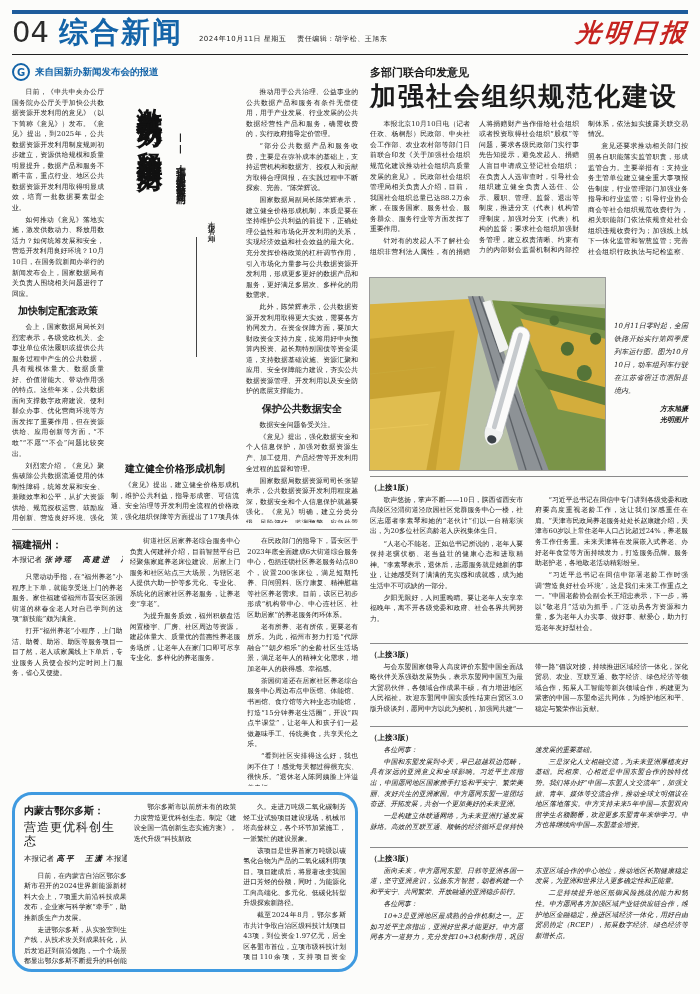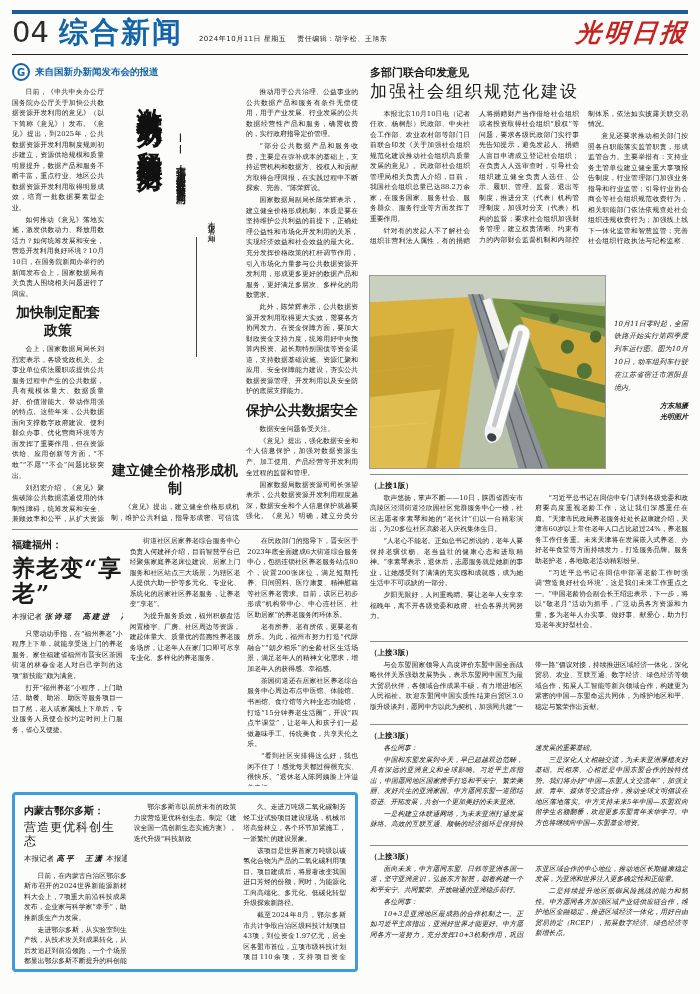--- a/index.html
+++ b/index.html
@@ -17,21 +17,21 @@
             font-family:"DejaVu Sans",sans-serif}
   .masthead{margin-left:auto;color:#c5231f;font-size:25px;line-height:1;font-weight:bold;
             font-style:italic;letter-spacing:3px;transform:skewX(-6deg);padding-bottom:2px}
 
   main{display:flex;gap:12px;margin-top:5px}
   .left-zone{width:346px;flex:none}
   .right-zone{flex:1;min-width:0}
 
   
   p.para{font-size:6.8px;line-height:1.55;text-align:justify;text-indent:2em;margin:0 0 1.5px}
-  .subhead{font-size:14px;font-weight:bold;text-align:center;margin:5px 0 4px;
+  .subhead{font-size:10px;font-weight:bold;text-align:center;margin:5px 0 4px;
            font-family:Liberation Mono, monospace}
   .kicker{font-size:10px;font-weight:bold;margin:2px 0 3px}
   .byline-row{font-size:7.5px;margin:2px 0 7px;white-space:nowrap}
   .byline-row .names{font-weight:bold;font-style:italic;letter-spacing:2px}
   .art-divider{border:none;border-top:1px solid #8a8a8a;margin:6px 0}
 
   
   .eyebrow{display:flex;align-items:center;gap:5px;margin:3px 0 6px}
   .g-icon{width:14px;height:14px;border:2.5px solid #1464a8;border-radius:50%;color:#1464a8;
           font-weight:bold;font-size:10px;display:flex;align-items:center;justify-content:center;
@@ -50,29 +50,29 @@
   .vrule{width:1px;background:#444;height:120px;margin-top:150px}
   .byline-v{writing-mode:vertical-rl;font-size:7.5px;padding-top:128px;letter-spacing:2px}
   .mid-bottom{flex:1;overflow:hidden;margin-top:22px}
 
   
   .elder{display:flex;gap:7px;height:250px;overflow:hidden;margin-top:3px}
   .elder .col{flex:1;min-width:0;overflow:hidden}
   .elder-headline{font-size:23px;font-weight:bold;letter-spacing:1px;margin:0 0 6px;line-height:1.1}
 
   
-  .bluebox{border:3px solid #3f9ae0;border-radius:4px;padding:7px 9px 5px;margin-top:6px;
+  .bluebox{border:3px solid #3f9ae0;border-radius:20px;padding:7px 9px 5px;margin-top:6px;
            height:162px;overflow:hidden}
   .innov{display:flex;gap:7px;height:100%}
   .innov .col{flex:1;min-width:0;overflow:hidden}
   .innov-headline{font-size:12px;font-weight:normal;letter-spacing:1px;margin:0 0 5px;line-height:1.15}
 
   
   .org-kicker{font-size:11px;font-weight:bold;margin:5px 0 2px}
-  .org-headline{font-size:17px;font-weight:normal;letter-spacing:2px;margin:0 0 7px;line-height:1.15}
+  .org-headline{font-size:26px;font-weight:bold;letter-spacing:2px;margin:0 0 7px;line-height:1.15}
   .org-cols{columns:3;column-gap:9px;height:146px;overflow:hidden}
 
   
   .photo-row{display:flex;gap:9px;margin:9px 0 0;height:192px}
   .photo{flex:1;min-width:0;outline:1px solid #9a9a9a}
   .photo svg{display:block;width:100%;height:100%}
   .caption{width:74px;flex:none;font-size:7px;font-style:italic;line-height:1.85;
            text-align:justify;padding-top:42px}
   .credit{font-weight:bold;text-align:right;font-size:7px;margin-top:5px;font-style:italic;line-height:1.6}
 
@@ -152,21 +152,20 @@
               <p class="para">国家数据局数据资源司司长张望表示，公共数据资源开发利用程度越深，数据安全和个人信息保护就越要强化。《意见》明确，建立分类分级、风险评估、监测预警、应急处置等工作体系，开展公共数据利用的安全风险评估和应用业务规范性审查。运营机构应依据有关法律法规和政策要求，履行数据安全主体责任，采取必要安全措施，保护公共数据安全。</p>
             </div>
         </div>
       </article>
 
       <hr class="art-divider">
 
       <article class="elder">
         <div class="col">
           <div class="kicker">福建福州：</div>
-          <h2 class="elder-headline">养老变“享老”</h2>
           <div class="byline-row">
             <span>本报记者</span>
             <span class="names">张诗瑶　高建进　冯家照</span>
           </div>
           <div>
               <p class="para">只需动动手指，在“福州养老”小程序上下单，就能享受送上门的养老服务。家住福建省福州市晋安区茶园街道的林春金老人对自己学到的这项“新技能”颇为满意。</p>
               <p class="para">打开“福州养老”小程序，上门助洁、助餐、助浴、助医等服务项目一目了然，老人或家属线上下单后，专业服务人员便会按约定时间上门服务，省心又便捷。</p>
             </div>
         </div>
         <div class="col">
@@ -222,21 +221,21 @@
       <article>
         <div class="org-kicker">多部门联合印发意见</div>
         <h1 class="org-headline">加强社会组织规范化建设</h1>
         <div class="org-cols">
             <p class="para">本报北京10月10日电（记者任欢、杨桐彤）民政部、中央社会工作部、农业农村部等部门日前联合印发《关于加强社会组织规范化建设推动社会组织高质量发展的意见》。民政部社会组织管理局相关负责人介绍，目前，我国社会组织总量已达88.2万余家，在服务国家、服务社会、服务群众、服务行业等方面发挥了重要作用。</p>
             <p class="para">针对有的发起人不了解社会组织非营利法人属性，有的捐赠人将捐赠财产当作借给社会组织或者投资取得社会组织“股权”等问题，要求各级民政部门实行事先告知提示，避免发起人、捐赠人盲目申请成立登记社会组织；在负责人人选审查时，引导社会组织建立健全负责人选任、公示、履职、管理、监督、退出等制度，推进分支（代表）机构管理制度，加强对分支（代表）机构的监督；要求社会组织加强财务管理，建立权责清晰、约束有力的内部财会监督机制和内部控制体系，依法如实披露关联交易情况。</p>
             <p class="para">意见还要求推动相关部门按照各自职能落实监管职责，形成监管合力。主要举措有：支持业务主管单位建立健全重大事项报告制度，行业管理部门加强业务指导和行业监管；引导行业协会商会等社会组织规范收费行为，相关职能部门依法依规查处社会组织违规收费行为；加强线上线下一体化监管和智慧监管；完善社会组织行政执法与纪检监察、刑事司法衔接贯通机制，重点推进对失信社会组织的联合惩戒；加大典型案件曝光力度，通过以案释法等方式开展警示教育。</p>
           </div>
       </article>
 
-      <figure class="photo-row" style="margin:21px 0 0">
+      <figure class="photo-row" style="margin:13px 0 0">
         <div class="photo">
           <svg viewBox="0 0 250 190" preserveAspectRatio="none">
             <rect x="0" y="0" width="250" height="190" fill="#b9c2a8"></rect>
             <rect x="0" y="0" width="250" height="26" fill="#c9d0bf"></rect>
             <polygon points="0,26 120,20 95,190 0,190" fill="#d9b23e"></polygon>
             <polygon points="0,60 90,52 70,190 0,190" fill="#c9a332"></polygon>
             <polygon points="0,120 75,112 60,190 0,190" fill="#e0bd4f"></polygon>
             <polygon points="130,22 250,30 250,190 185,190" fill="#7a9448"></polygon>
             <polygon points="160,40 250,60 250,140 200,130" fill="#d3ad3c"></polygon>
             <polygon points="150,26 250,40 250,52 165,36" fill="#5d7c3a"></polygon>

